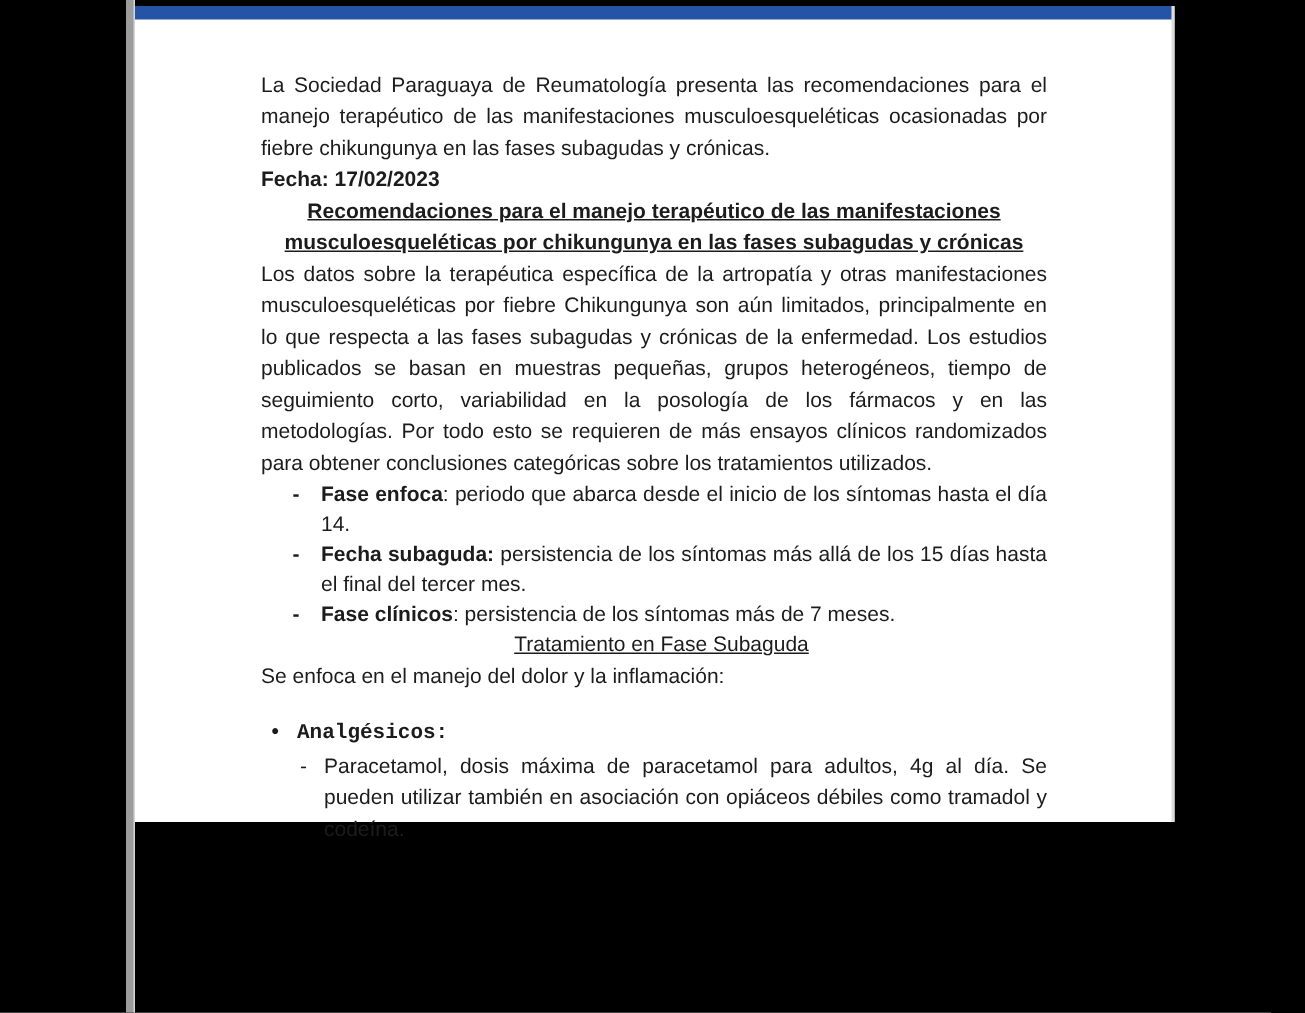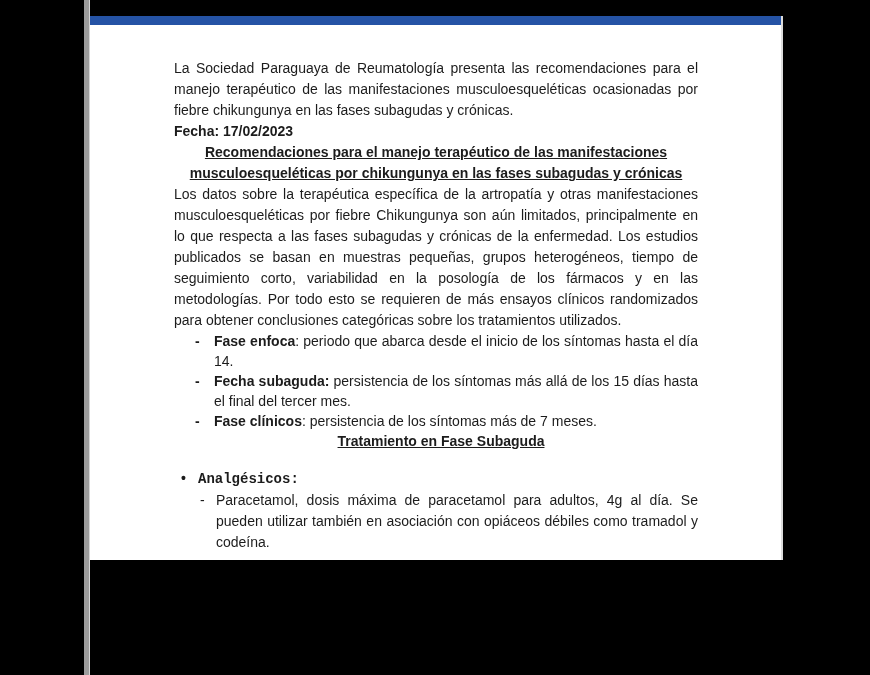--- a/index.html
+++ b/index.html
@@ -9,21 +9,21 @@
     overflow: hidden;
     font-family: "Liberation Sans", sans-serif;
   }
   .stage { position: relative; width: 870px; height: 675px; background: #000000; }
 
   .edge-strip {
     position: absolute; left: 84px; top: 0; bottom: 0; width: 5px;
     background: #9c9c9c; border-right: 1px solid #d6d6d6;
   }
   .paper {
-    position: absolute; left: 90px; top: 16px; width: 691px; height: 544px;
+    position: absolute; left: 90px; top: 4px; width: 691px; height: 544px;
     background: #ffffff; border-right: 2px solid #dcdcdc;
     box-sizing: content-box;
   }
   .accent-bar { height: 9px; width: 100%; background: #2553a5; }
 
   .content {
     padding: 33px 83px 0 84px;
     font-size: 14px; line-height: 21px;
     color: #1c1c1c; text-align: justify;
   }
@@ -39,21 +39,21 @@
   .limitations { margin-top: 15px; }
 
   .phases-intro { margin-top: 7px; line-height: 20px; }
 
   .phase-list { line-height: 20px; }
   .dash-item { position: relative; padding-left: 40px; }
   .dash-item .marker { position: absolute; left: 21px; font-weight: bold; }
   .dash-item .term { font-weight: bold; }
 
   .section-heading { text-align: center; margin-top: 12px; }
-  .section-heading .underlined { font-weight: bold; text-decoration: underline; margin-left: 10px; }
+  .section-heading .underlined { font-weight: normal; text-decoration: underline; margin-left: 10px; }
 
   .focus-paragraph { margin-top: 16px; text-align: left; }
 
   .bullet-item { position: relative; padding-left: 24px; margin-top: 16px; }
   .bullet-item .marker { position: absolute; left: 7px; font-weight: bold; }
   .bullet-item .term { font-weight: bold; font-family: Liberation Mono, monospace; }
 
   .sub-item { position: relative; padding-left: 42px; }
   .sub-item .marker { position: absolute; left: 26px; }
 </style>
@@ -90,20 +90,21 @@
         <div class="dash-item">
           <span class="marker">-</span>
           <span class="term">Fase clínicos</span><span>: persistencia de los síntomas más de 7 meses.</span>
         </div>
       </div>
 
       <p class="section-heading">
         <span class="underlined">Tratamiento en Fase Subaguda</span>
       </p>
 
+      <p class="focus-paragraph">Se enfoca en el manejo del dolor y la inflamación:</p>
 
       <div class="treatment-list">
         <div class="bullet-item">
           <span class="marker">•</span>
           <span class="term">Analgésicos:</span>
         </div>
         <div class="sub-item">
           <span class="marker">-</span>
           <span>Paracetamol, dosis máxima de paracetamol para adultos, 4g al día. Se pueden utilizar también en asociación con opiáceos débiles como tramadol y codeína.</span>
         </div>

